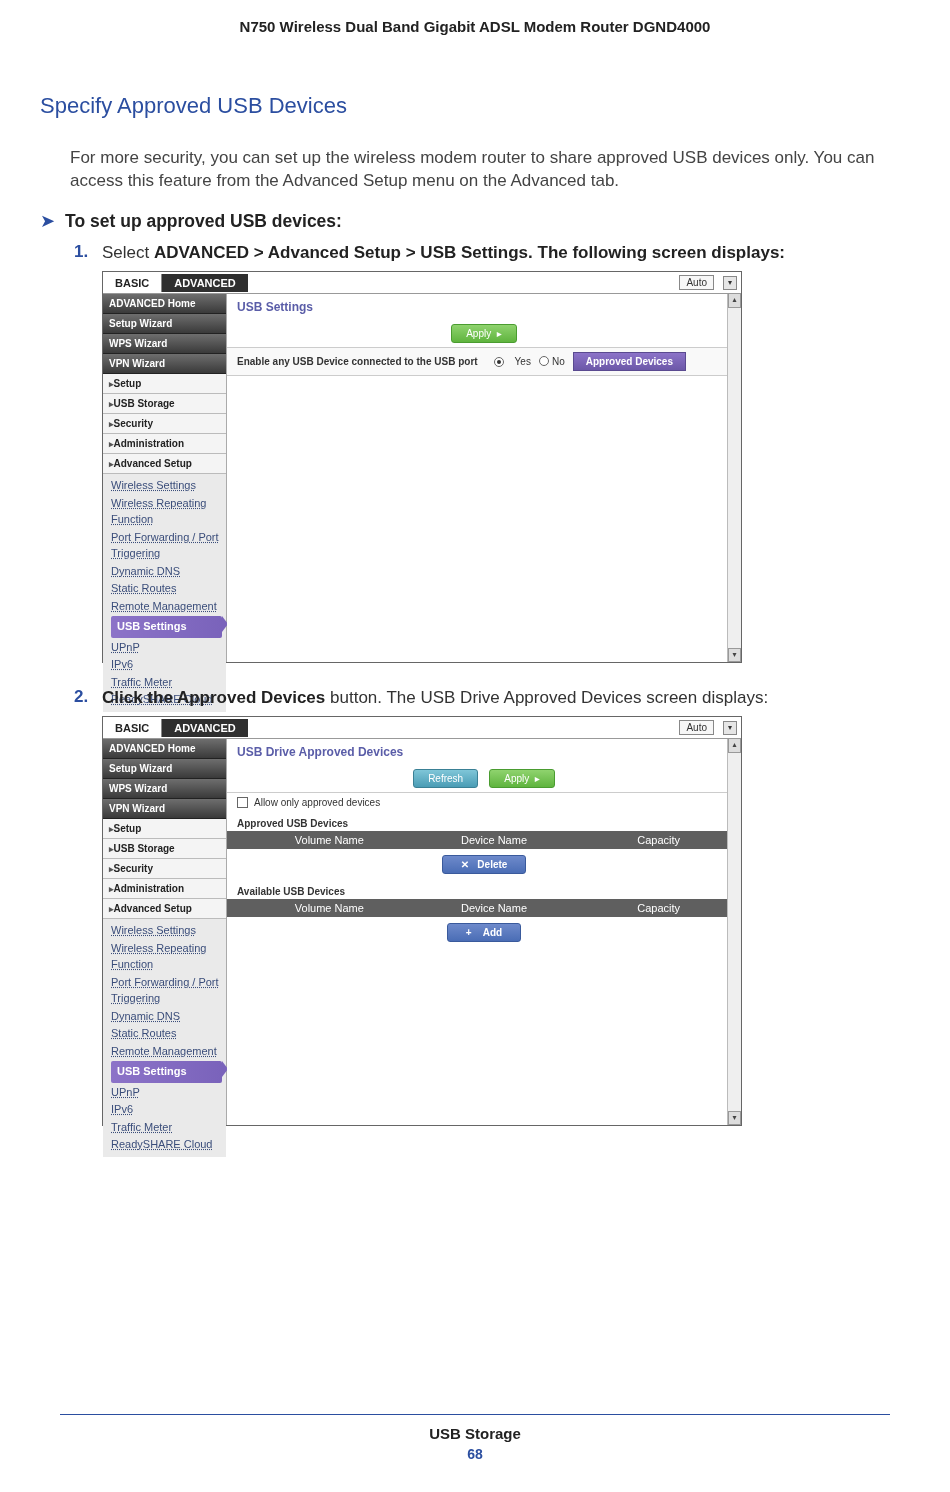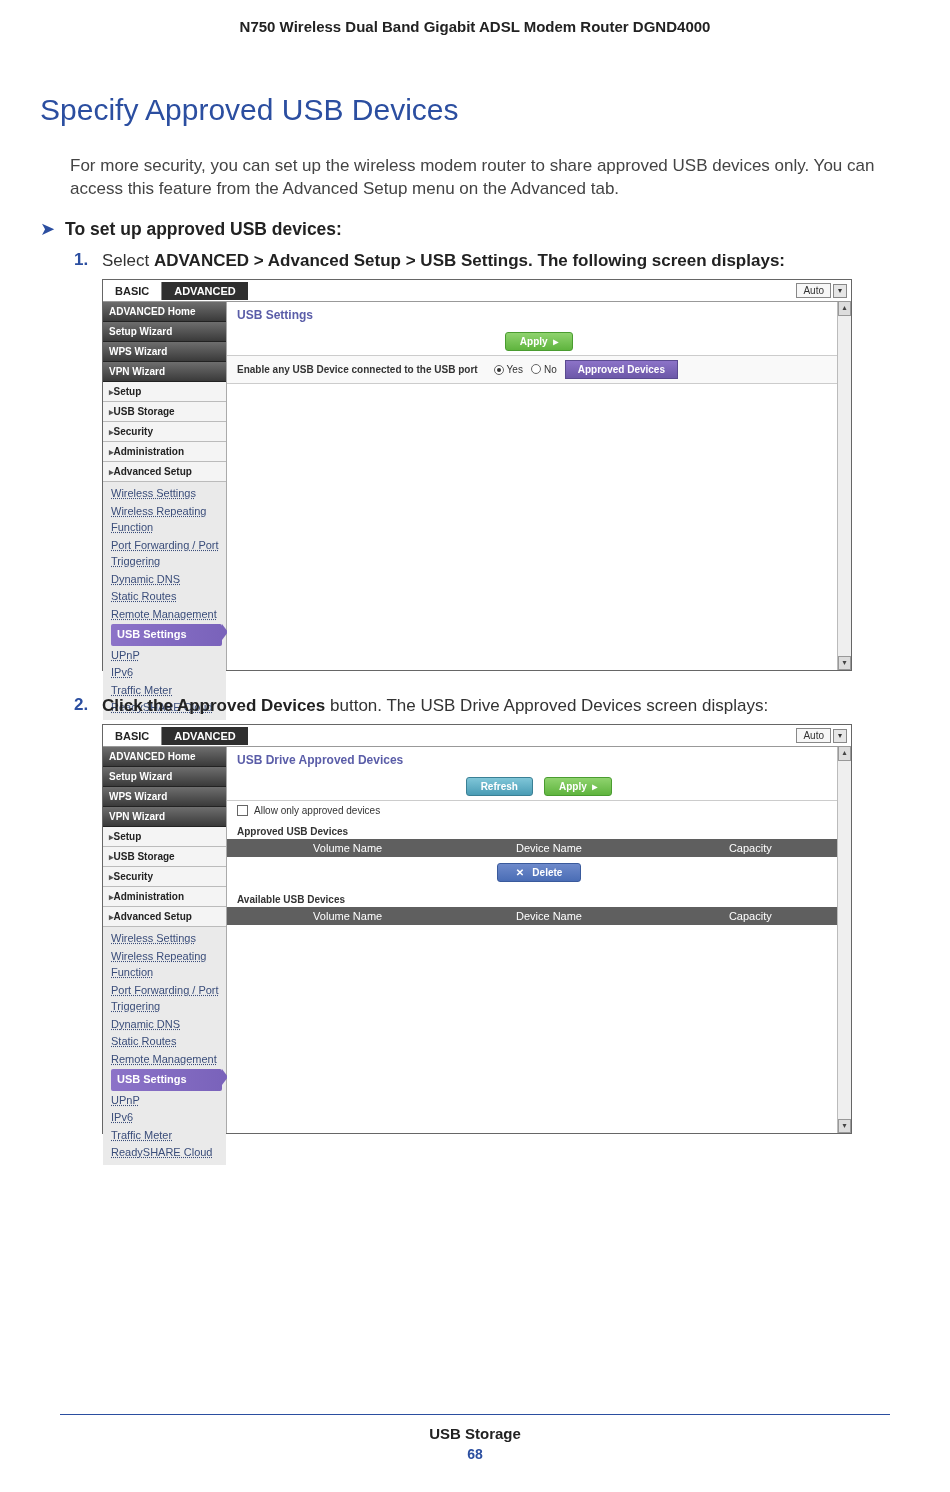--- a/index.html
+++ b/index.html
@@ -16,21 +16,21 @@
     font-weight: bold;
     font-size: 15px;
     padding: 18px 0 8px 0;
     color: #222;
   }
   .content {
     padding: 50px 40px 0 40px;
   }
   .section-title {
     color: #2b4ea0;
-    font-size: 30px;
+    font-size: 22px;
     font-weight: normal;
     font-family: "Trebuchet MS", Arial, sans-serif;
     margin-bottom: 28px;
   }
   .intro {
     font-size: 17px;
     color: #444;
     line-height: 1.35;
     margin: 0 0 18px 30px;
   }
@@ -64,38 +64,38 @@
   }
   .step-text {
     font-size: 17px;
     color: #333;
     line-height: 1.35;
   }
   .step-text b { font-weight: bold; color: #222; }
   .shot-wrap {
     margin: 6px 0 24px 62px;
     border: 1px solid #666;
-    width: 750px;
+    width: 640px;
     background: #fff;
   }
   .shot1 { height: 392px; }
   .shot2 { height: 410px; }
   
   .tabsrow {
     display: flex; align-items: center; background: #fff;
     border-bottom: 1px solid #999; height: 22px;
   }
   .tab-basic, .tab-adv {
     font-family: Arial; font-weight: bold; font-size: 11px;
     padding: 3px 12px; display:inline-block;
   }
   .tab-basic { background: #fff; color:#222; border-right:1px solid #888; }
   .tab-adv { background: #2f2f2f; color:#fff; }
   .auto-sel {
-    margin-left:auto; display:flex; align-items:center; gap:2px;
+    margin-left:auto; display:flex; align-items:center; gap:9px;
     padding-right:4px;
   }
   .auto-box {
     background:#f7f7f7; border:1px solid #888; font-size:10px;
     padding:1px 6px; color:#333;
   }
   .dd-btn {
     width:14px; height:14px; background:#e6e6e6; border:1px solid #888;
     font-size:8px; text-align:center; line-height:12px; color:#333;
   }
@@ -145,21 +145,21 @@
     text-align:center; line-height:12px; color:#444;
   }
   .scroll-up{border-top:none;}
   .scroll-down{position:absolute;bottom:0;width:100%;}
   .panel-title {
     color:#5a5da8; font-weight:bold; font-size:12px;
     padding:6px 10px;
   }
   .btn-green {
     display:inline-block; background: linear-gradient(#8fd36e,#5fb43e);
-    color:#fff; font-weight:bold; font-size:10px;
+    color:#fff; font-weight:normal; font-size:10px;
     padding:3px 14px; border-radius:3px; border:1px solid #4a9c30;
   }
   .btn-purple {
     display:inline-block; background: linear-gradient(#8c73c8,#6c58a8);
     color:#fff; font-weight:bold; font-size:10px;
     padding:3px 12px; border-radius:0; border:1px solid #5a4a90;text-align:center;
   }
   .btn-blue {
     display:inline-block; background: linear-gradient(#6e8acb,#4a6db5);
     color:#fff; font-weight:bold; font-size:10px;
@@ -254,21 +254,21 @@
           <div class="u">ReadySHARE Cloud</div>
         </div>
       </div>
       <div class="main-area">
         <div class="panel-title">USB Settings</div>
         <div class="row1-actions">
           <span class="btn-green"><span>Apply</span>&nbsp;&nbsp;▸</span>
         </div>
         <div class="enable-row">
           <span>Enable any USB Device connected to the USB port</span>
-          <span style="flex:0 0 auto; display:flex; align-items:center; gap:3px; margin-left:8px; font-weight:normal;">
+          <span style="flex:0 0 auto; display:flex; align-items:center; gap:11px; margin-left:8px; font-weight:normal;">
             <span class="radio sel"></span>
             <span>Yes</span>
           </span>
           <span style="flex:0 0 auto; display:flex; gap:3px; font-weight:normal;">
             <span class="radio"></span>
             <span>No</span>
           </span>
           <span class="btn-purple">Approved Devices</span>
         </div>
         <div class="scrollbar">
@@ -341,20 +341,23 @@
         <div class="tbl-del-row">
           <span class="btn-blue"><span style="font-weight:bold;">✕</span>&nbsp;&nbsp;&nbsp;<span>Delete</span></span>
         </div>
         <div class="section-label">Available USB Devices</div>
         <div class="tbl-head">
           <div style="flex:0 0 20px;"></div>
           <div>Volume Name</div>
           <div>Device Name</div>
           <div>Capacity</div>
         </div>
+        <div class="tbl-add-row">
+          <span class="btn-blue"><span style="font-weight:bold;">+</span>&nbsp;&nbsp;&nbsp;&nbsp;<span>Add</span></span>
+        </div>
         <div class="scrollbar">
           <div class="scroll-up">▴</div>
           <div class="scroll-down">▾</div>
         </div>
       </div>
     </div>
   </div>
 </div>
 
 <div class="footer">

